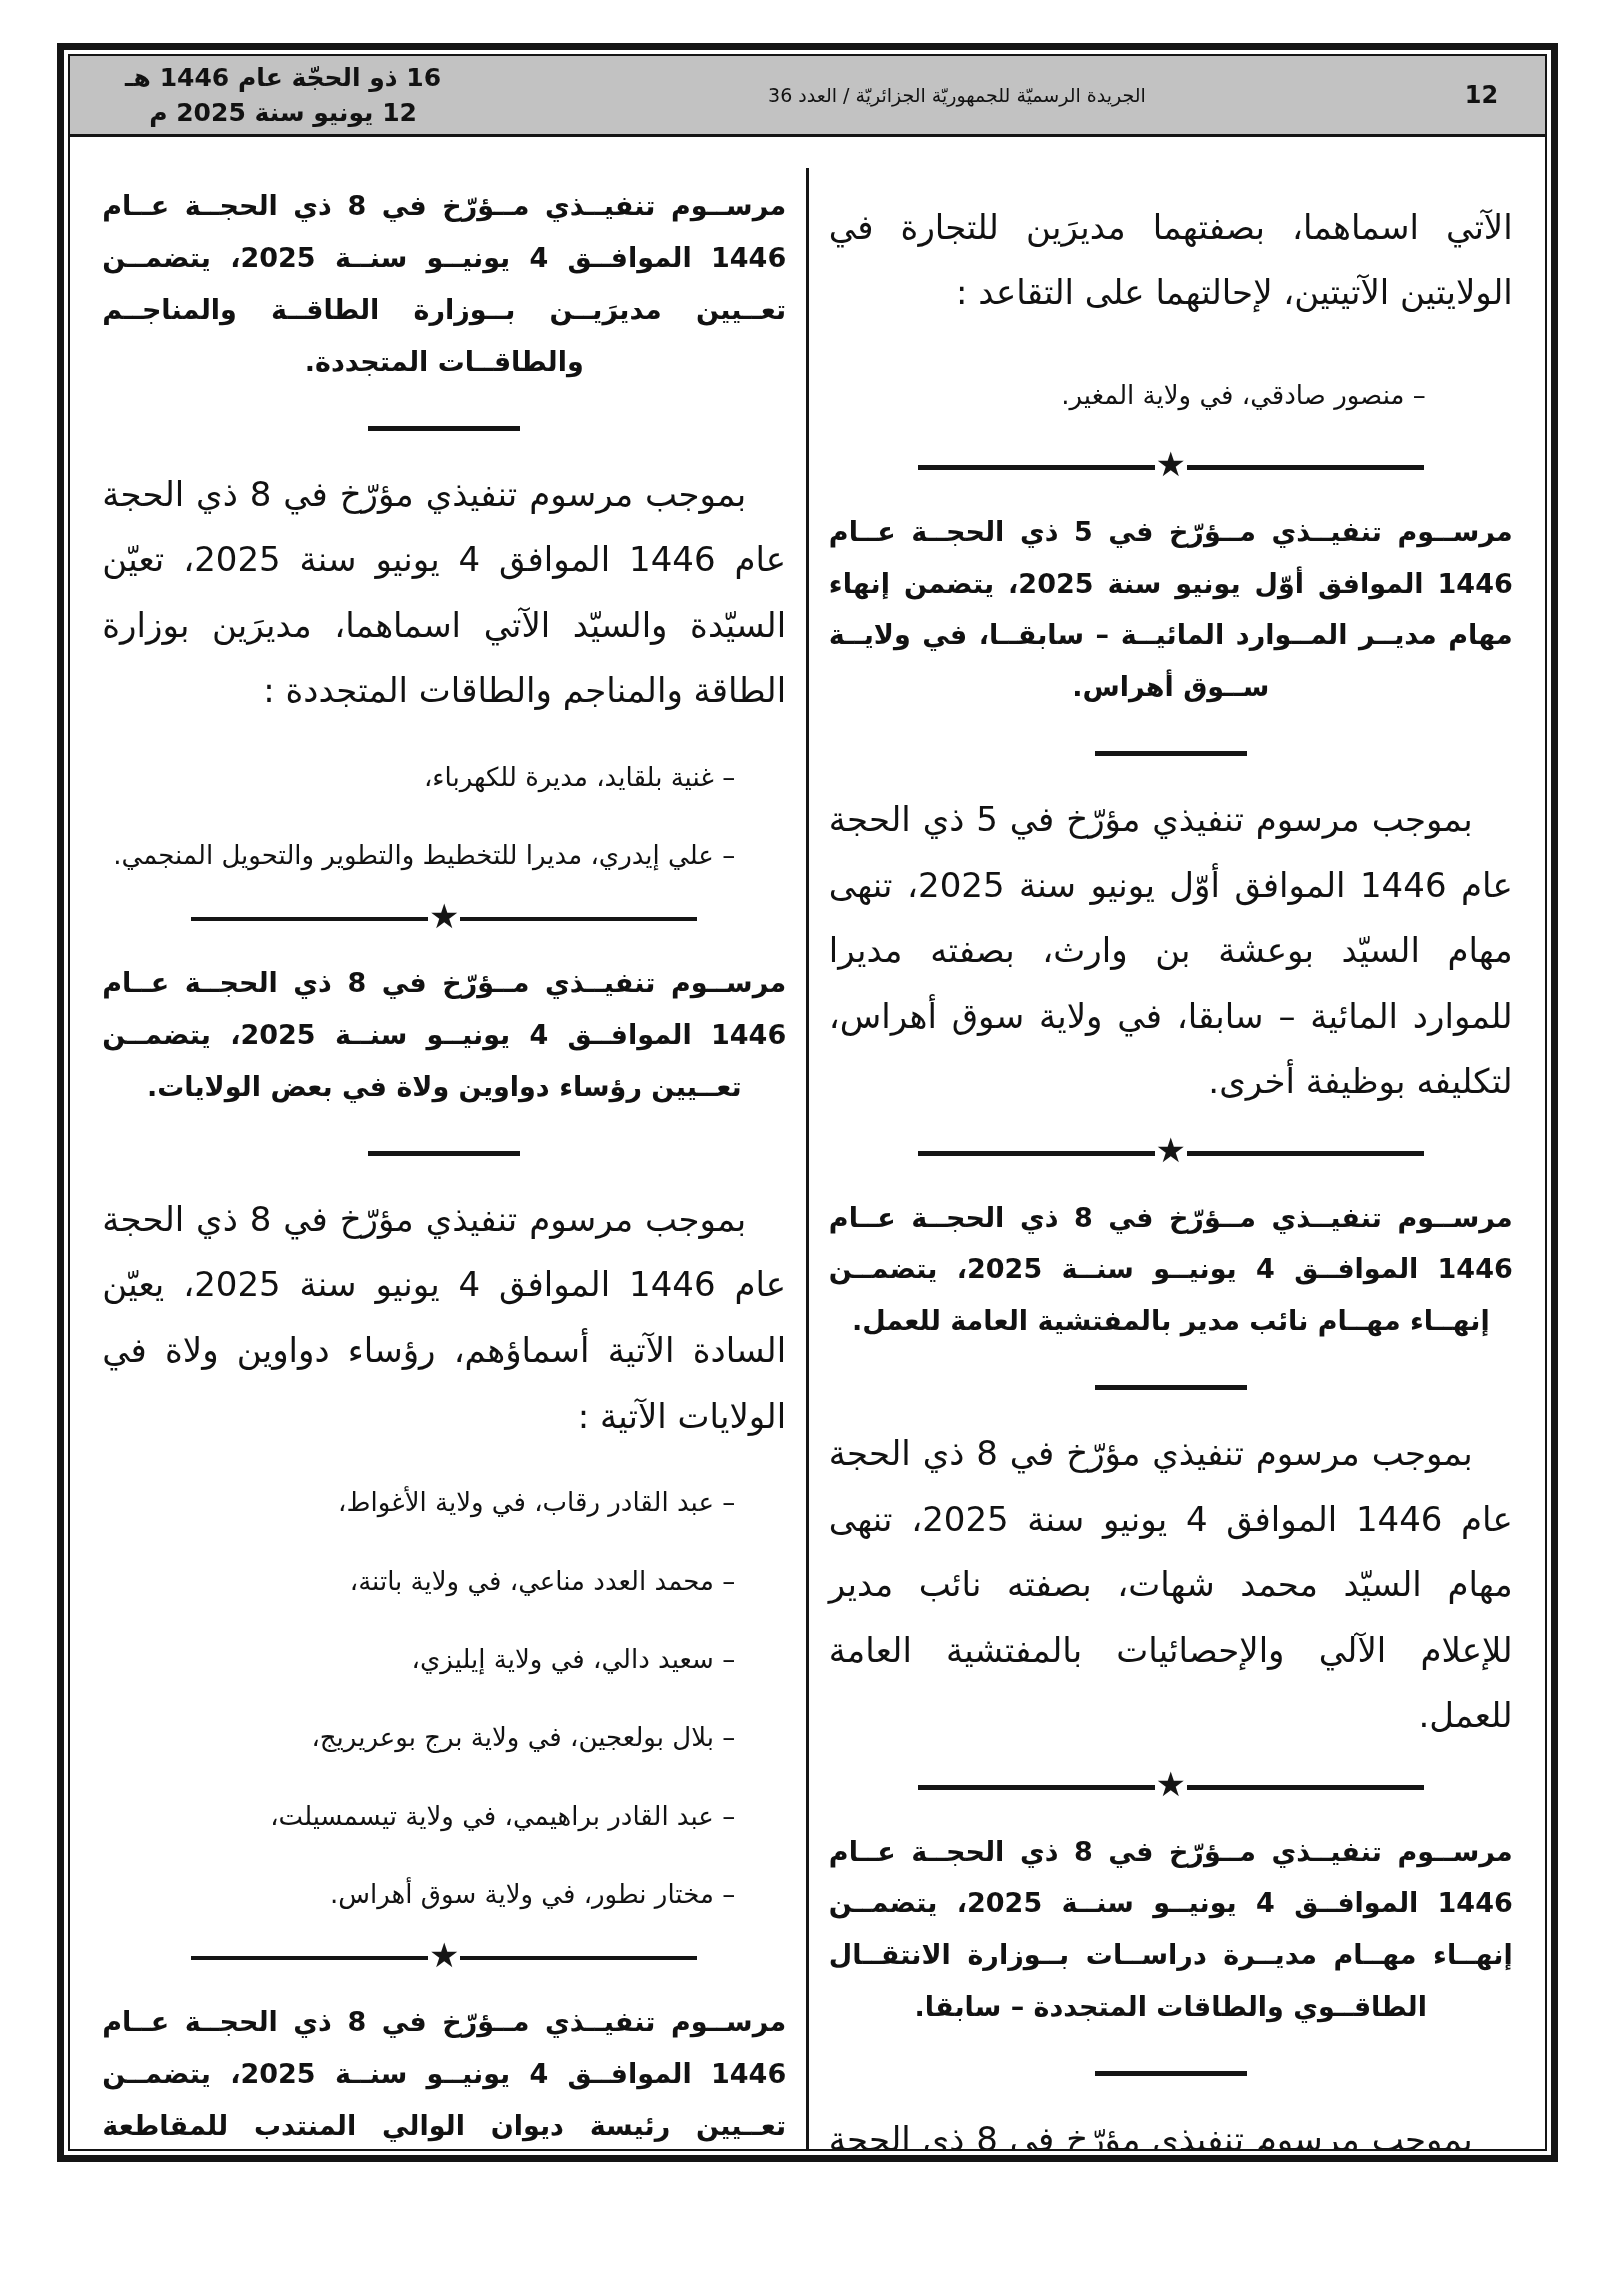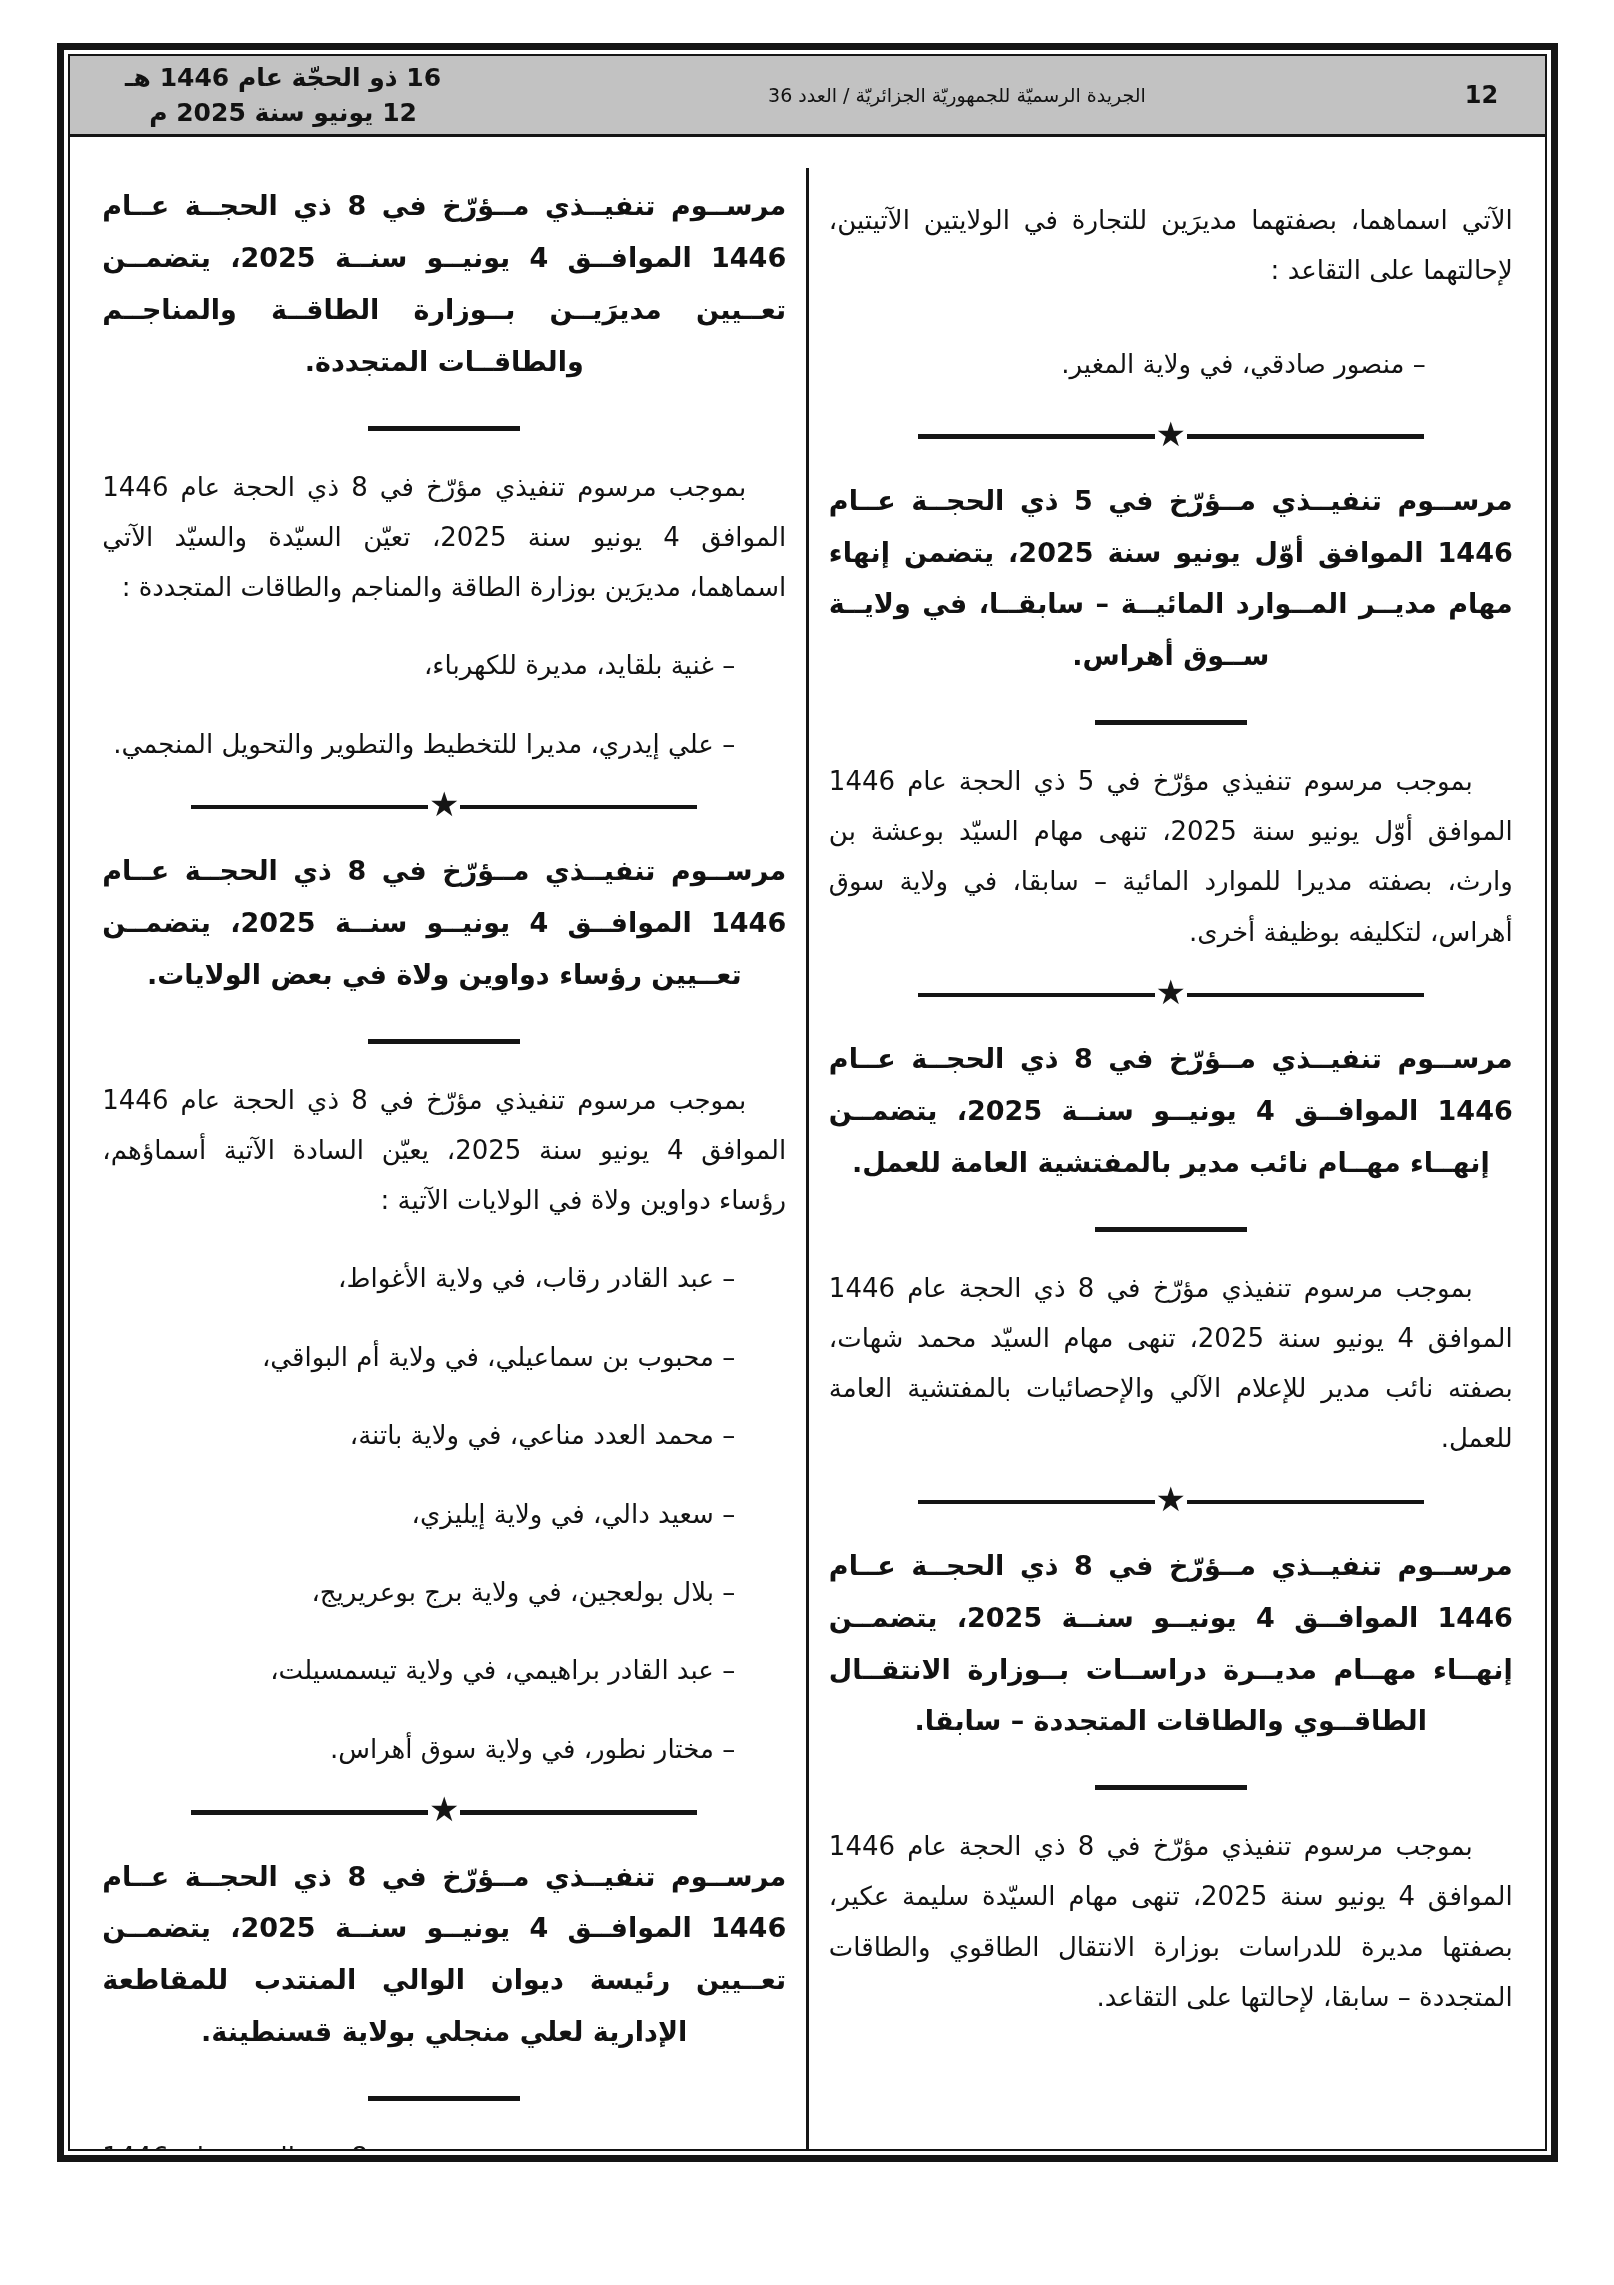--- a/index.html
+++ b/index.html
@@ -46,21 +46,21 @@
     overflow:hidden;
   }
   .col{flex:1;padding:0 20px;direction:rtl;}
   .divider{width:2.7px;background:#151515;align-self:stretch;}
   .heading{
     font-size:27px;font-weight:bold;
     text-align:justify;text-align-last:center;
     line-height:1.92;margin:12.7px 0 0 0;
   }
   .para{
-    font-size:26px;text-align:justify;line-height:1.93;
+    font-size:34px;text-align:justify;line-height:1.93;
     margin:27px 0;text-indent:40px;
   }
   .para.no-indent{text-indent:0;}
   .item{
     font-size:26px;line-height:1.9;text-align:right;
     margin:29px 0;padding-right:51px;
   }
   .col-first .item{padding-right:87px;margin:45px 0;}
   .sep-line{
     width:152px;border-top:5.4px solid #151515;height:0;
@@ -133,21 +133,20 @@
           <p class="item">– علي إيدري، مديرا للتخطيط والتطوير والتحويل المنجمي.</p>
           <div class="sep-star">
             <span class="bar"></span>
             <span class="star">★</span>
             <span class="bar"></span>
           </div>
           <h2 class="heading">مرســوم تنفيــذي مــؤرّخ في 8 ذي الحجــة عــام 1446 الموافــق 4 يونيــو سنــة 2025، يتضمــن تعــيين رؤساء دواوين ولاة في بعض الولايات.</h2>
           <div class="sep-line"></div>
           <p class="para">بموجب مرسوم تنفيذي مؤرّخ في 8 ذي الحجة عام 1446 الموافق 4 يونيو سنة 2025، يعيّن السادة الآتية أسماؤهم، رؤساء دواوين ولاة في الولايات الآتية :</p>
           <p class="item">– عبد القادر رقاب، في ولاية الأغواط،</p>
-          <p class="item">– محبوب بن سماعيلي، في ولاية أم البواقي،</p>
           <p class="item">– محمد العدد مناعي، في ولاية باتنة،</p>
           <p class="item">– سعيد دالي، في ولاية إيليزي،</p>
           <p class="item">– بلال بولعجين، في ولاية برج بوعريريج،</p>
           <p class="item">– عبد القادر براهيمي، في ولاية تيسمسيلت،</p>
           <p class="item">– مختار نطور، في ولاية سوق أهراس.</p>
           <div class="sep-star">
             <span class="bar"></span>
             <span class="star">★</span>
             <span class="bar"></span>
           </div>

